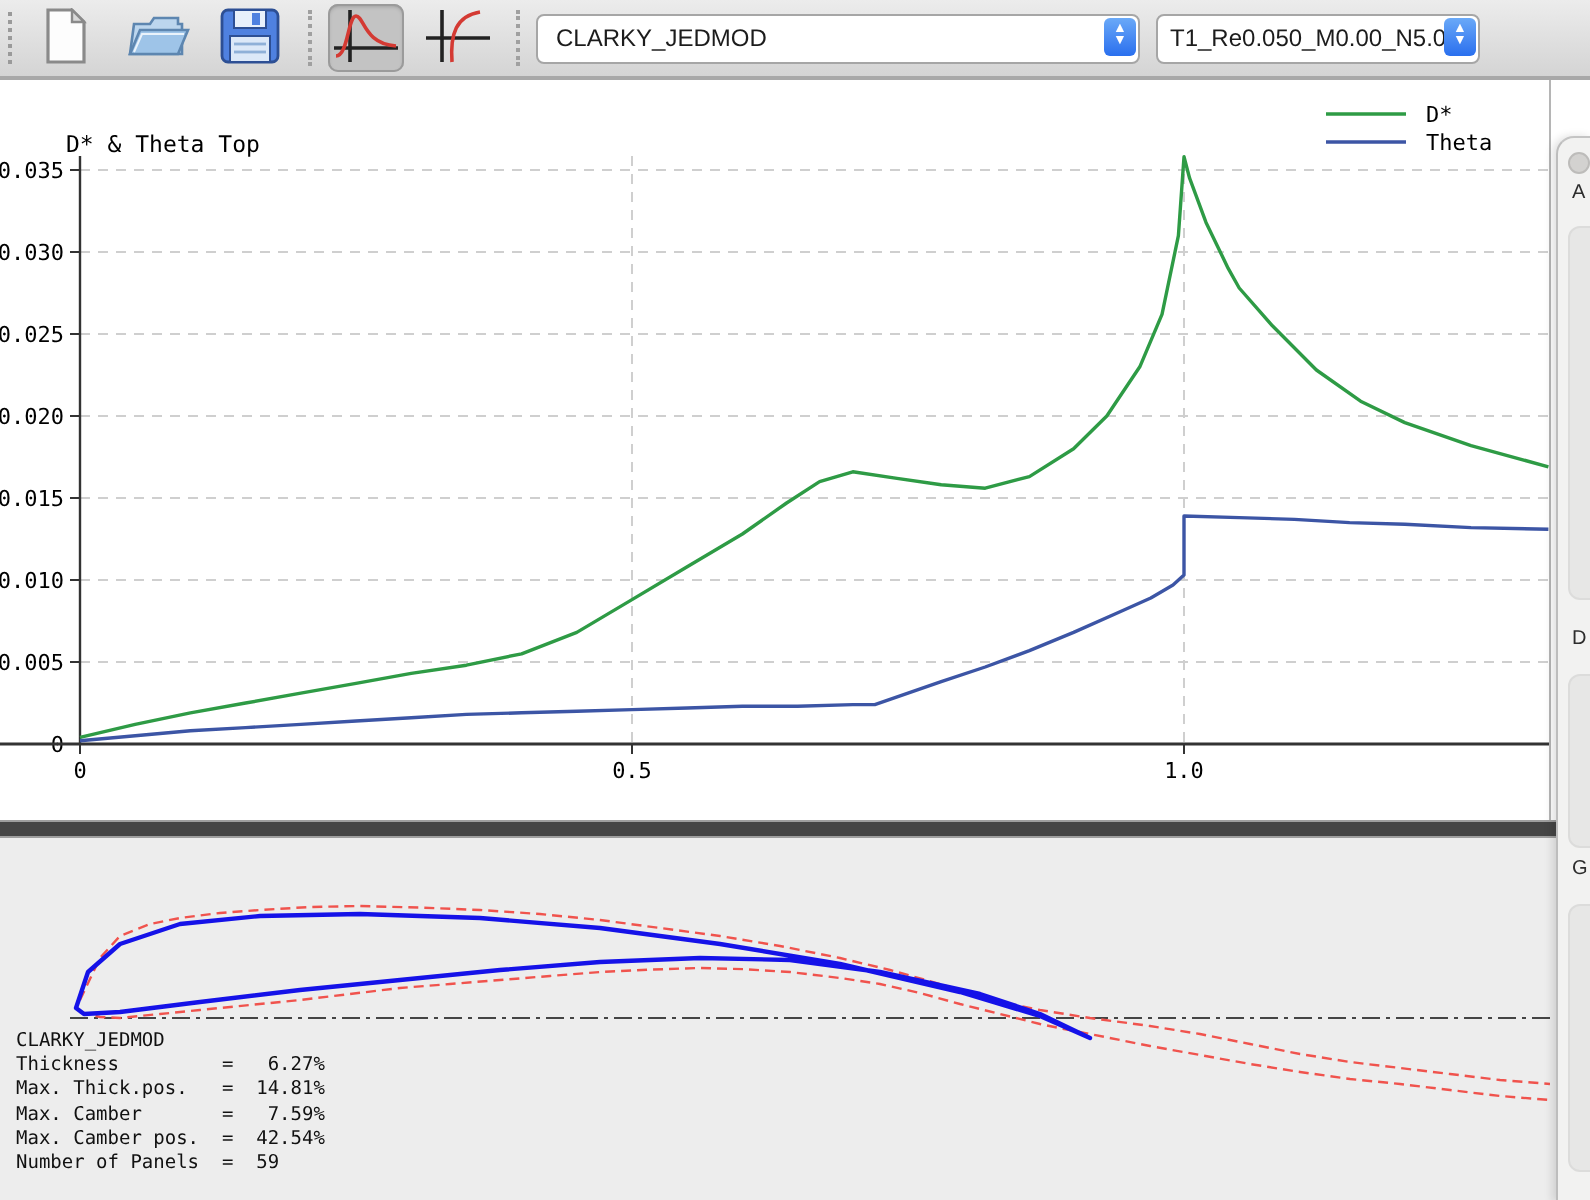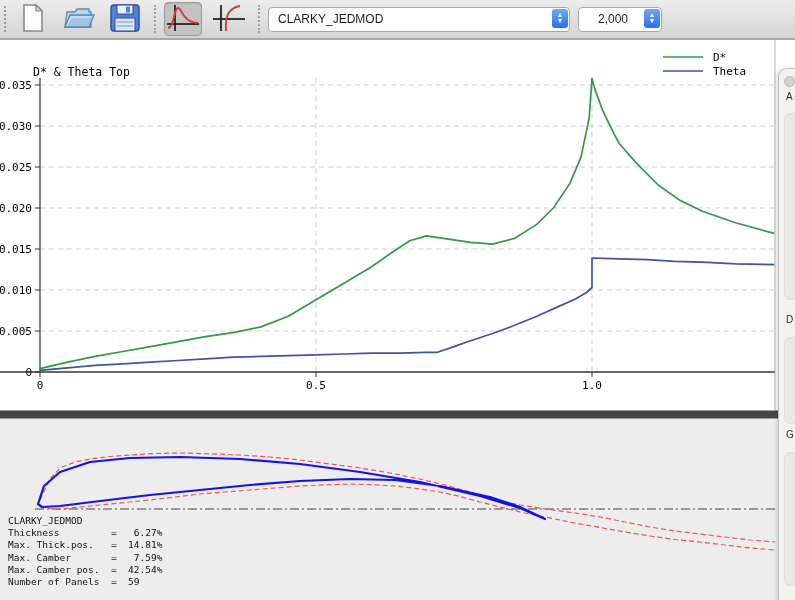--- a/index.html
+++ b/index.html
@@ -141,28 +141,28 @@
   <div class="tb-sep"></div>
 
   <div class="combo" style="width:300px">
     <span class="combo-text">CLARKY_JEDMOD</span>
     <span class="stepper">
         <span>▲</span>
         <span>▼</span>
       </span>
   </div>
 
-
-  <div class="combo centered" style="width:82px">
-    <span class="combo-text">2,000</span>
+  <div class="combo centered" style="width:160px">
+    <span class="combo-text">T1_Re0.050_M0.00_N5.0</span>
     <span class="stepper">
         <span>▲</span>
         <span>▼</span>
       </span>
   </div>
+
 </div>
 
 <div class="graph-pane">
   <svg id="graph-svg" width="795" height="370">
       <line x1="35" y1="332" x2="40" y2="332" stroke="#333333" stroke-width="1"></line>
       <text x="32" y="336" text-anchor="end" font-size="11" font-family="&quot;DejaVu Sans Mono&quot;,monospace" fill="#000">0</text>
       <line x1="40" y1="291" x2="775" y2="291" stroke="#cfcfcf" stroke-width="1" stroke-dasharray="5 4"></line>
       <line x1="35" y1="291" x2="40" y2="291" stroke="#333333" stroke-width="1"></line>
       <text x="32" y="295" text-anchor="end" font-size="11" font-family="&quot;DejaVu Sans Mono&quot;,monospace" fill="#000">0.005</text>
       <line x1="40" y1="250" x2="775" y2="250" stroke="#cfcfcf" stroke-width="1" stroke-dasharray="5 4"></line>

